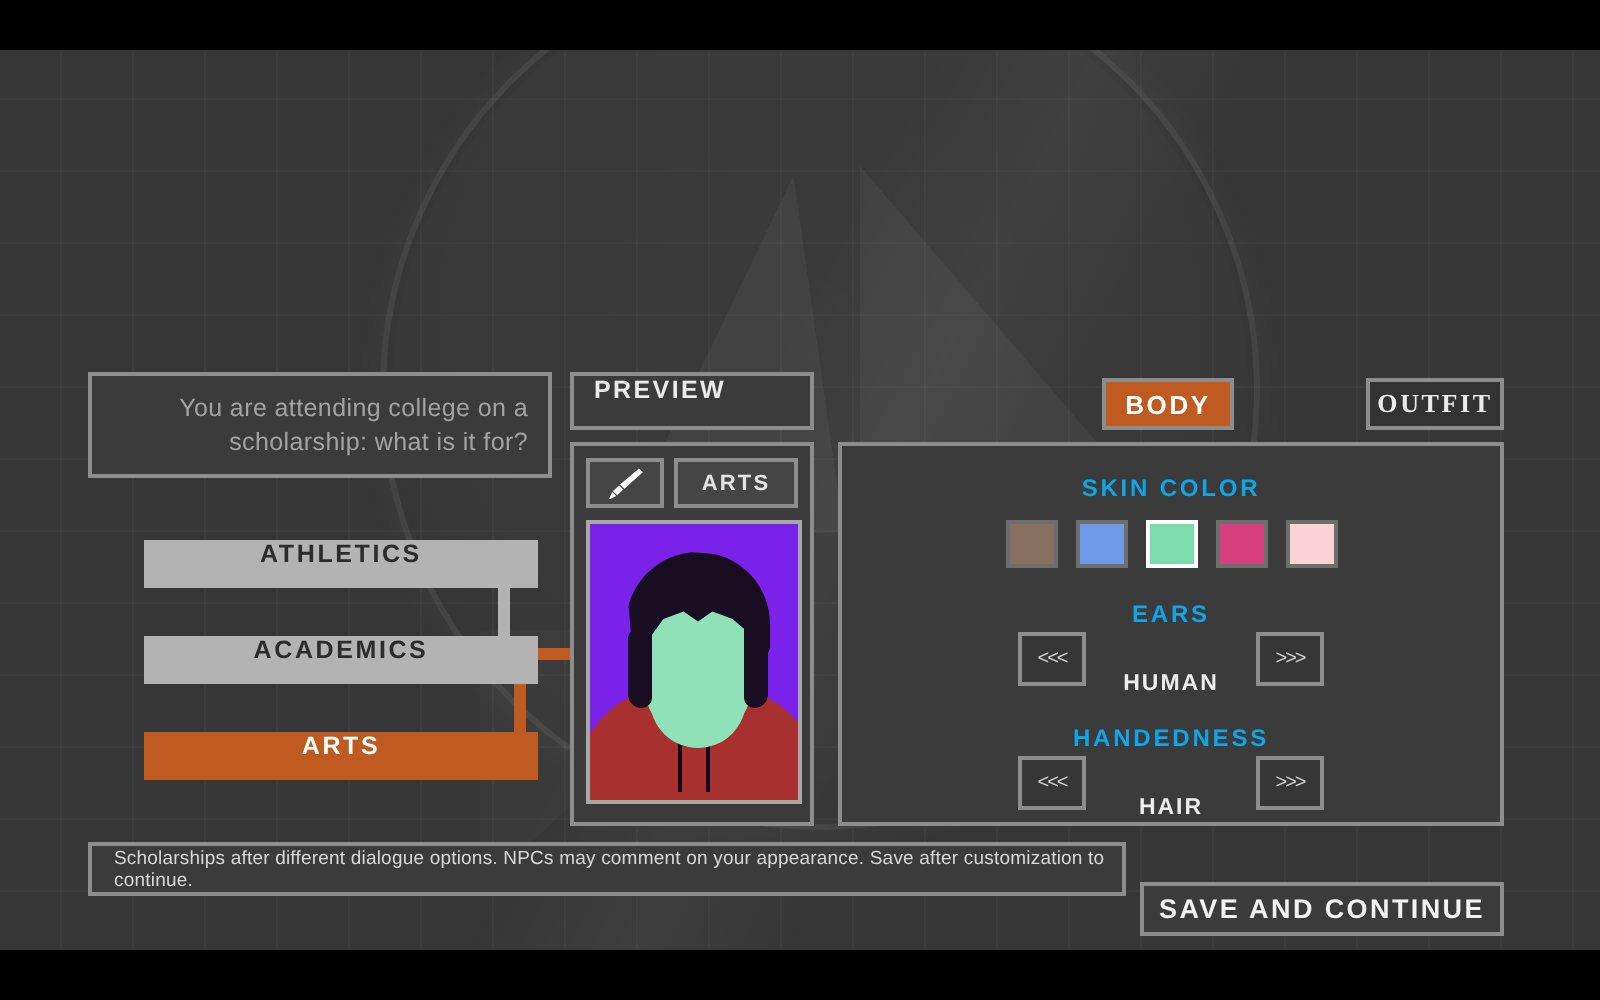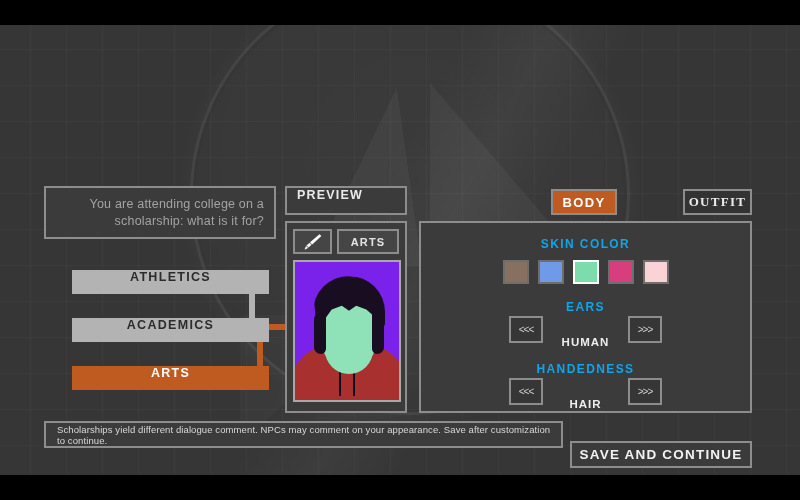--- a/index.html
+++ b/index.html
@@ -418,21 +418,21 @@
         </div>
         <span class="opt-title ui-text">HANDEDNESS</span>
         <span class="value ui-text">HAIR</span>
         <div class="arrow-btn right">
           <span>&gt;&gt;&gt;</span>
         </div>
       </div>
     </div>
 
     <div class="panel" id="hint-box">
-      <span class="ui-text">Scholarships yield different dialogue comment. NPCs may comment on your appearance. Save after customization to continue.</span>
+      <span class="ui-text">Scholarships after different dialogue options. NPCs may comment on your appearance. Save after customization to continue.</span>
     </div>
 
     <div class="panel" id="save-continue">
       <span class="ui-text">SAVE AND CONTINUE</span>
     </div>
 
   </div>
 
   <div class="bar top"></div>
   <div class="bar bottom"></div>

